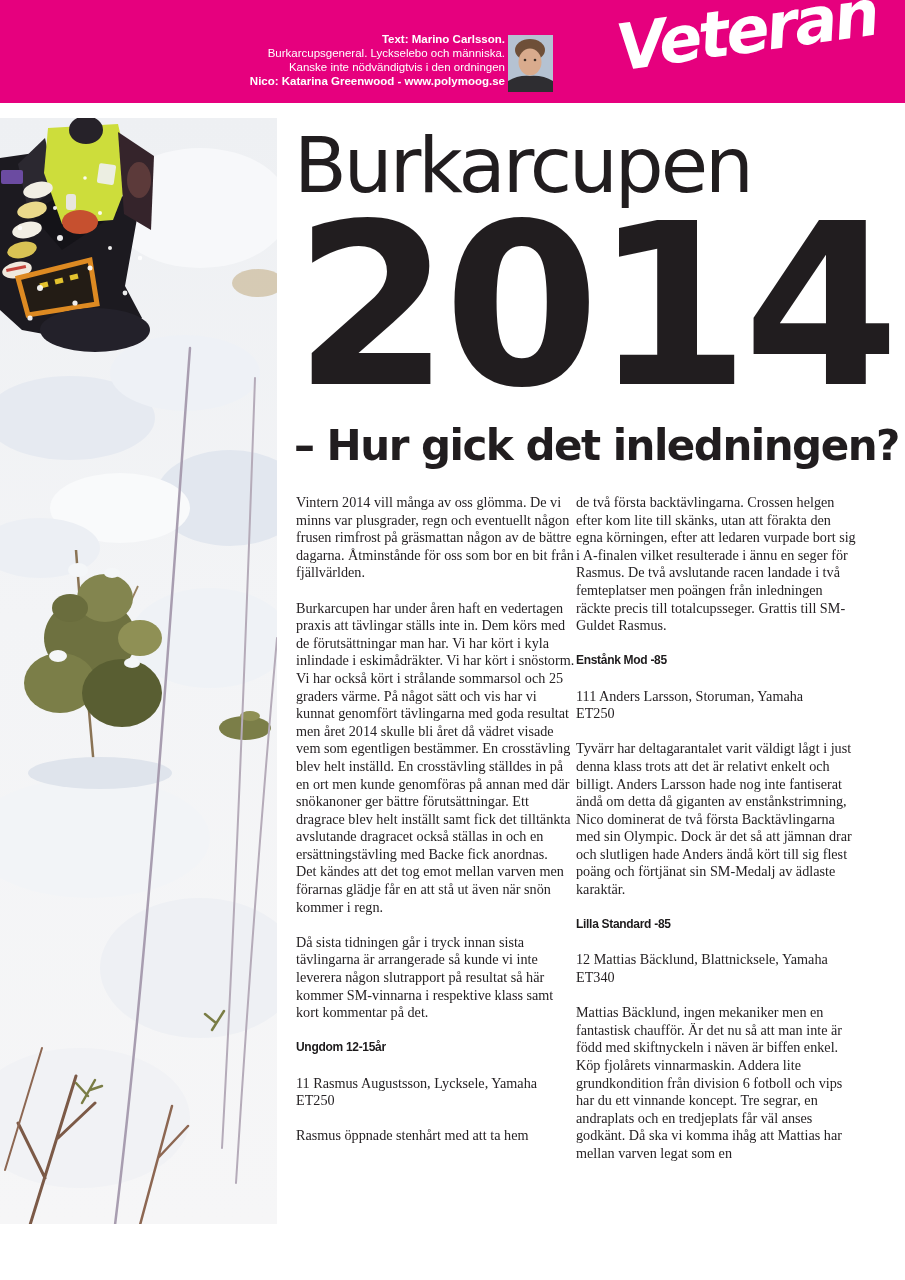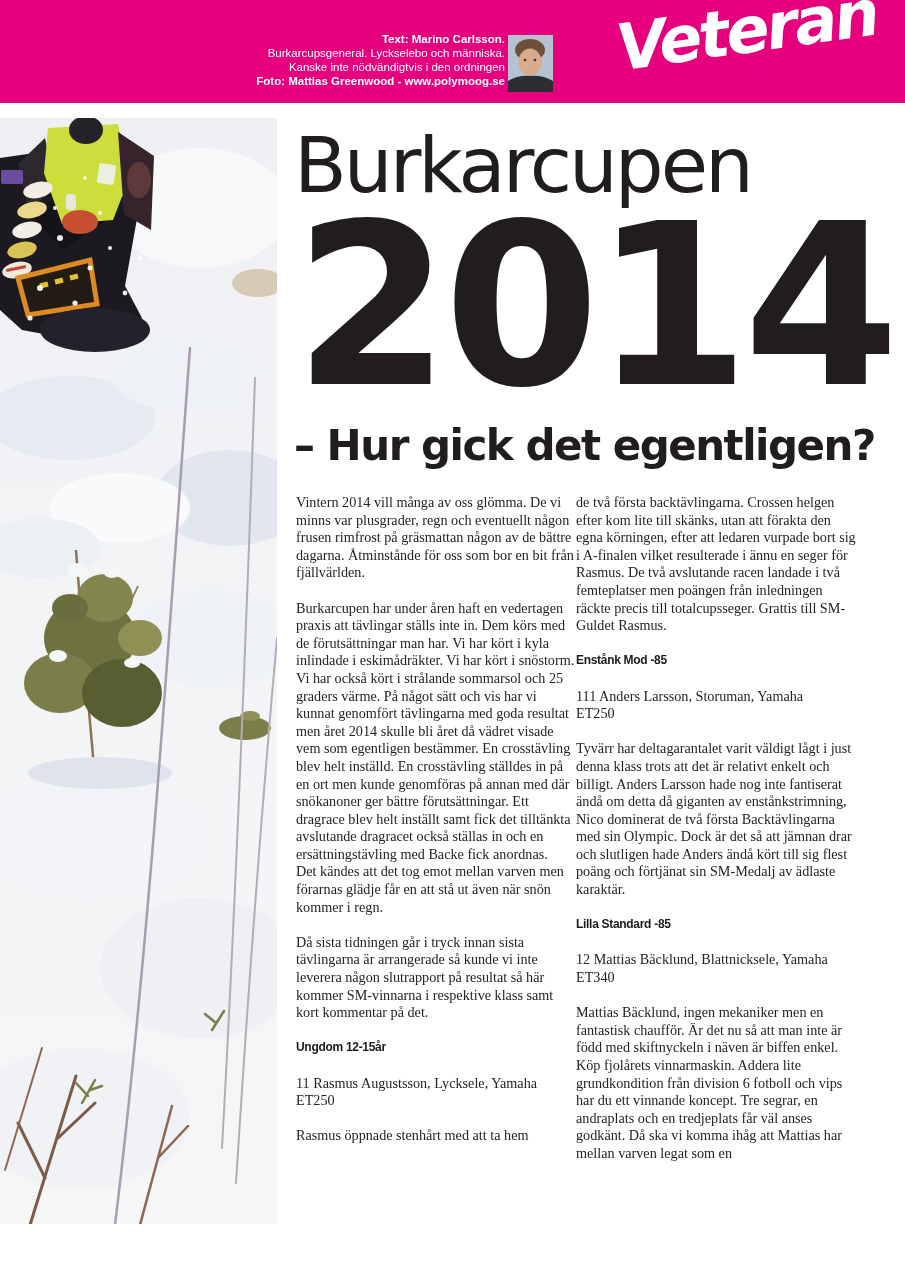--- a/index.html
+++ b/index.html
@@ -48,21 +48,21 @@
 </head>
 <body>
 
 <div class="page">
 
   <header class="banner">
     <div class="credits">
       <div class="c-bold">Text: Marino Carlsson.</div>
       <div>Burkarcupsgeneral. Lyckselebo och människa.</div>
       <div>Kanske inte nödvändigtvis i den ordningen</div>
-      <div class="c-bold">Foto: Mattias Greenwood - www.polymoog.se</div>
+      <div class="c-bold">Nico: Katarina Greenwood - www.polymoog.se</div>
     </div>
 
     <svg class="portrait" viewBox="0 0 45 57">
       <rect x="0" y="0" width="45" height="57" fill="#b5c2d2"></rect>
       <ellipse cx="22" cy="15" rx="15" ry="11" fill="#6e4f38"></ellipse>
       <ellipse cx="22" cy="27" rx="11.5" ry="13.5" fill="#d9ab8d"></ellipse>
       <circle cx="17" cy="25" r="1.3" fill="#3a2e26"></circle>
       <circle cx="27" cy="25" r="1.3" fill="#3a2e26"></circle>
       <path d="M0,46 Q10,40 22,41 Q35,40 45,46 L45,57 L0,57 Z" fill="#2e2d31"></path>
     </svg>
@@ -160,21 +160,21 @@
       <path d="M140,1107 L172,988 M158,1040 L188,1008" stroke="#8d6752" stroke-width="2.5"></path>
       <path d="M5,1052 L42,930" stroke="#8d6752" stroke-width="2"></path>
       <path d="M82,985 L95,962 M88,978 L76,965 M90,972 L102,968" stroke="#7a7d45" stroke-width="2.5"></path>
       <path d="M212,912 L224,893 M216,905 L205,896" stroke="#7a7d45" stroke-width="2.5"></path>
     </g>
   </svg>
 
   <section class="title-block">
     <h1 class="t-word">Burkarcupen</h1>
     <div class="t-year">2014</div>
-    <h2 class="t-sub">– Hur gick det egentligen?</h2>
+    <h2 class="t-sub">– Hur gick det inledningen?</h2>
   </section>
 
   <section class="columns">
     <div class="col">
       <p>Vintern 2014 vill många av oss glömma. De vi minns var plusgrader, regn och eventuellt någon frusen rimfrost på gräsmattan någon av de bättre dagarna. Åtminstånde för oss som bor en bit från fjällvärlden.</p>
       <p class="preline">Burkarcupen har under åren haft en vedertagen praxis att tävlingar ställs inte in. Dem körs med de förutsättningar man har. Vi har kört i kyla inlindade i eskimådräkter. Vi har kört i snöstorm. Vi har också kört i strålande sommarsol och 25 graders värme. På något sätt och vis har vi kunnat genomfört tävlingarna med goda resultat men året 2014 skulle bli året då vädret visade vem som egentligen bestämmer. En crosstävling blev helt inställd. En crosstävling ställdes in på en ort men kunde genomföras på annan med där snökanoner ger bättre förutsättningar. Ett dragrace blev helt inställt samt fick det tilltänkta avslutande dragracet också ställas in och en ersättningstävling med Backe fick anordnas.
 Det kändes att det tog emot mellan varven men förarnas glädje får en att stå ut även när snön kommer i regn.</p>
       <p>Då sista tidningen går i tryck innan sista tävlingarna är arrangerade så kunde vi inte leverera någon slutrapport på resultat så här kommer SM-vinnarna i respektive klass samt kort kommentar på det.</p>
       <h3>Ungdom 12-15år</h3>
       <p class="preline">11 Rasmus Augustsson, Lycksele, Yamaha

